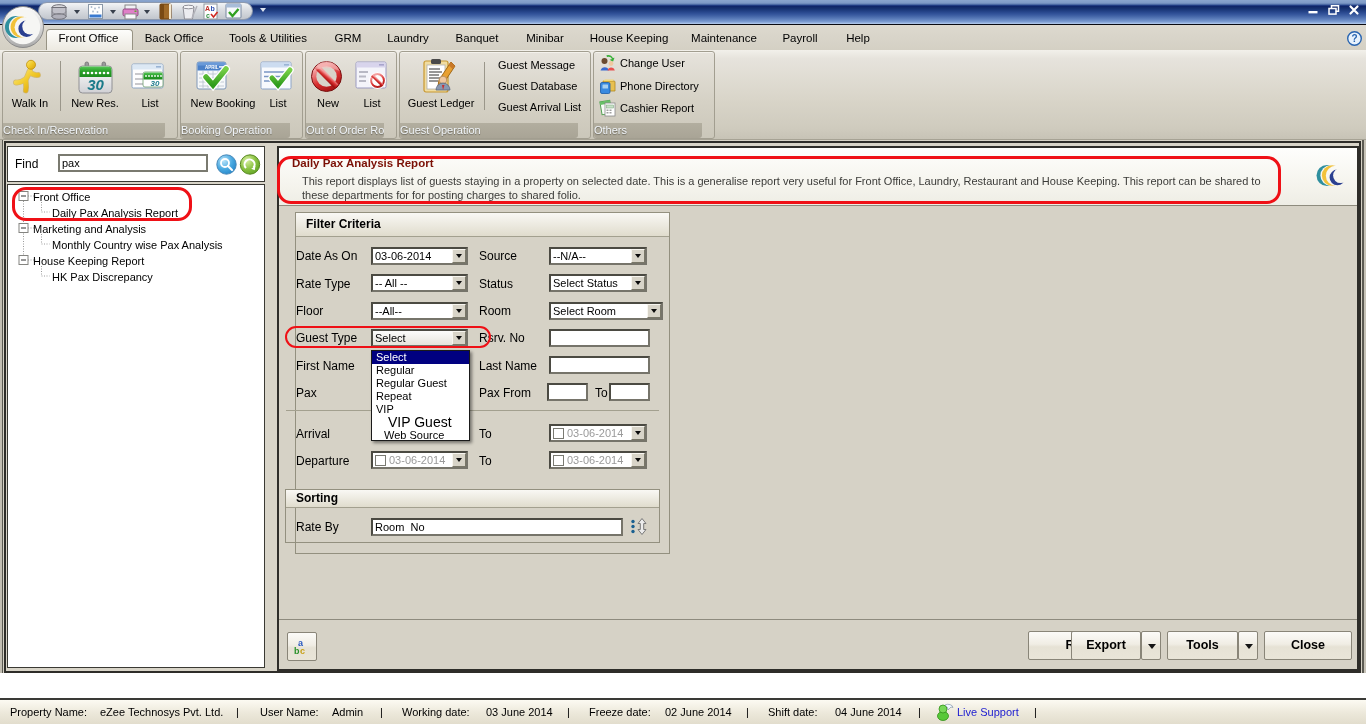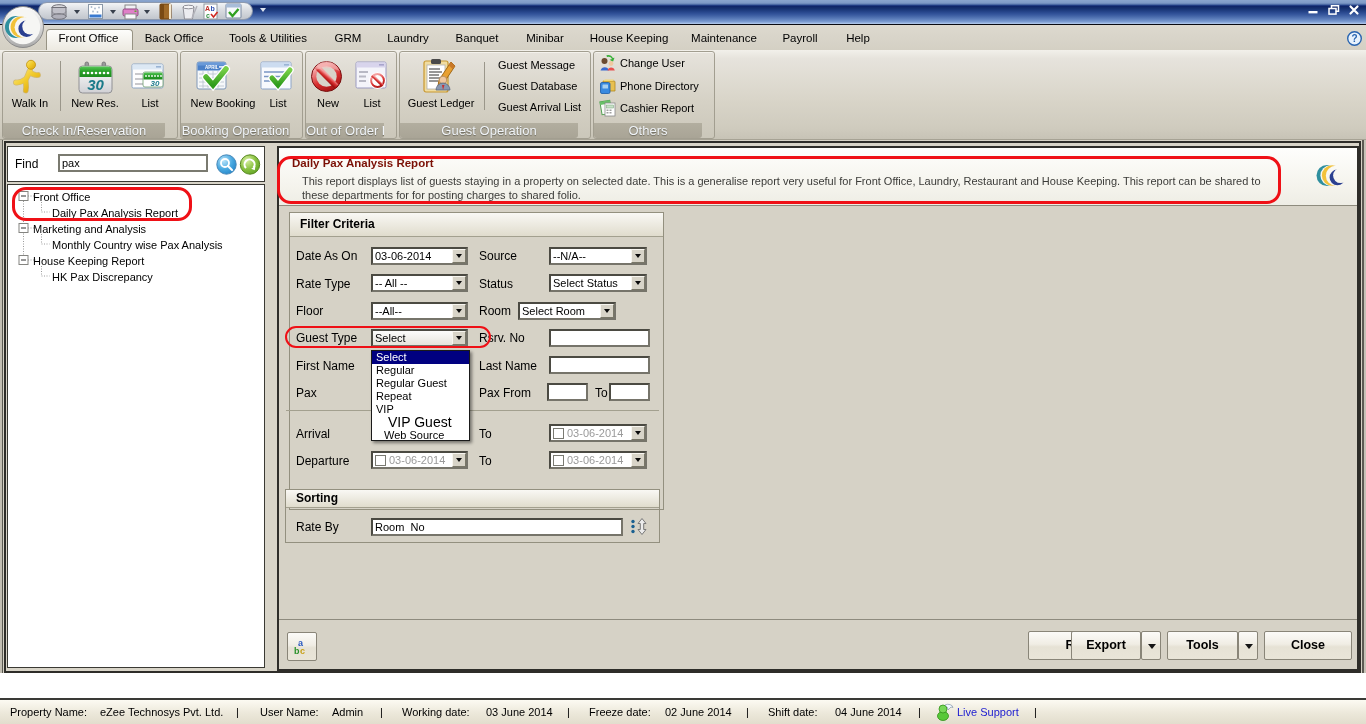--- a/index.html
+++ b/index.html
@@ -8,21 +8,21 @@
 .sm{font-size:11px !important}
 .combo{position:absolute;background:#fff;border-style:solid;border-width:2px;border-color:#4b4a42 #76746a #76746a #4b4a42;box-sizing:border-box;height:18px}
 .combo .t{position:absolute;left:2px;top:1px;font-size:11px;white-space:nowrap}
 .cbtn{position:absolute;right:0;top:0;width:14px;height:14px;background:#d8d4c8;border-style:solid;border-width:1px;border-color:#f8f6f0 #797768 #797768 #f8f6f0;box-sizing:border-box}
 .cbtn:after{content:"";position:absolute;left:2.5px;top:4px;border:3.5px solid transparent;border-top:4.5px solid #0a0a0a}
 .inp{position:absolute;background:#fff;border-style:solid;border-width:2px;border-color:#4b4a42 #76746a #76746a #4b4a42;box-sizing:border-box;height:18px;font-size:11px;line-height:14px;padding-left:2px;white-space:nowrap}
 .btn3d{position:absolute;background:linear-gradient(#fcfbf8,#f0ede4 45%,#e6e2d5 55%,#e9e5d8);border:1px solid #898578;border-radius:2px;font-weight:bold;font-size:12.5px;text-align:center;box-sizing:border-box;color:#000}
 .gbox{position:absolute;border:1px solid #93907f;box-sizing:border-box}
 .ghead{position:absolute;left:0;right:0;top:0;background:linear-gradient(#f9f8f4,#e0dccd);border-bottom:1px solid #a3a08f;font-weight:bold;font-size:12px;color:#000}
 .rgroup{position:absolute;top:51px;height:86px;border:1px solid #a29e90;border-radius:3px;background:linear-gradient(#e6e3dc,#d6d2c6 55%,#cbc7ba);box-shadow:inset 0 1px 0 #f4f2ec}
-.rglbl{position:absolute;left:0;right:12px;bottom:0;height:15px;background:linear-gradient(#b2ae9f,#a9a496);border-radius:0 0 3px 3px;color:#f0f4f8;font-size:13px;text-align:center;line-height:15px;text-shadow:0 1px 1px #6a675c;white-space:nowrap;overflow:hidden}
+.rglbl{position:absolute;left:0;right:12px;bottom:0;height:15px;background:linear-gradient(#b2ae9f,#a9a496);border-radius:0 0 3px 3px;color:#f0f4f8;font-size:11px;line-height:15px;text-shadow:0 1px 1px #6a675c;white-space:nowrap;overflow:hidden}
 .rlbl{position:absolute;font-size:11px;color:#000;text-align:center;white-space:nowrap}
 .ritem{position:absolute;font-size:11px;color:#000;white-space:nowrap}
 .tab{position:absolute;top:27px;height:23px;font-size:11.5px;color:#000;text-align:center;line-height:23px;white-space:nowrap}
 .redov{position:absolute;border:3px solid #ef1016;border-radius:14px;box-sizing:border-box;background:transparent}
 .sep{position:absolute;background:#9a968a}
 .treelbl{position:absolute;font-size:11px;color:#000;white-space:nowrap;line-height:14px}
 .dt{color:#9a9a9a}
 .chk{position:absolute;left:2px;top:1.5px;width:11px;height:11px;background:#fff;border:1px solid #7a7a72;box-sizing:border-box}
 </style></head>
 <body>
@@ -419,21 +419,21 @@
 <mask id="mm3">
             <rect width="34" height="34" fill="#fff"></rect>
             <circle cx="24.6" cy="14.6" r="7.5" fill="#000"></circle>
           </mask>
 </defs>
 <circle cx="11" cy="14.5" r="10.5" fill="#2e8f9e" mask="url(#mm1)"></circle>
 <circle cx="16.1" cy="14.5" r="10.2" fill="#f2c23a" mask="url(#mm2)"></circle>
 <circle cx="21.4" cy="16.4" r="7.8" fill="#2a3f90" mask="url(#mm3)"></circle>
 </svg>
 
-<div class="gbox" style="left:289px;top:212px;width:375px;height:298px">
+<div class="gbox" style="left:295px;top:212px;width:375px;height:342px">
         <div class="ghead" style="height:23px;line-height:23px"><span style="margin-left:10px">Filter Criteria</span></div>
       </div>
 <div class="lbl" style="left:296px;top:249px">Date As On</div>
 <div class="combo" style="left:371px;top:247px;width:97px">
         <span class="t">03-06-2014</span>
         <span class="cbtn"></span>
       </div>
 <div class="lbl" style="left:479px;top:249px">Source</div>
 <div class="combo" style="left:549px;top:247px;width:98px">
         <span class="t">--N/A--</span>
@@ -448,21 +448,21 @@
 <div class="combo" style="left:549px;top:274px;width:98px">
         <span class="t">Select Status</span>
         <span class="cbtn"></span>
       </div>
 <div class="lbl" style="left:296px;top:304px">Floor</div>
 <div class="combo" style="left:371px;top:302px;width:97px">
         <span class="t">--All--</span>
         <span class="cbtn"></span>
       </div>
 <div class="lbl" style="left:479px;top:304px">Room</div>
-<div class="combo" style="left:518px;top:302px;width:98px">
+<div class="combo" style="left:549px;top:302px;width:114px">
         <span class="t">Select Room</span>
         <span class="cbtn"></span>
       </div>
 <div class="lbl" style="left:296px;top:331px">Guest Type</div>
 <div class="combo" style="left:371px;top:329px;width:97px;background:linear-gradient(#fcfcfb,#e6e4dc)">
         <span class="t">Select</span>
         <span class="cbtn"></span>
       </div>
 <div class="lbl" style="left:479px;top:331px">Rsrv. No</div>
 <div class="inp" style="left:549px;top:329px;width:101px"></div>

